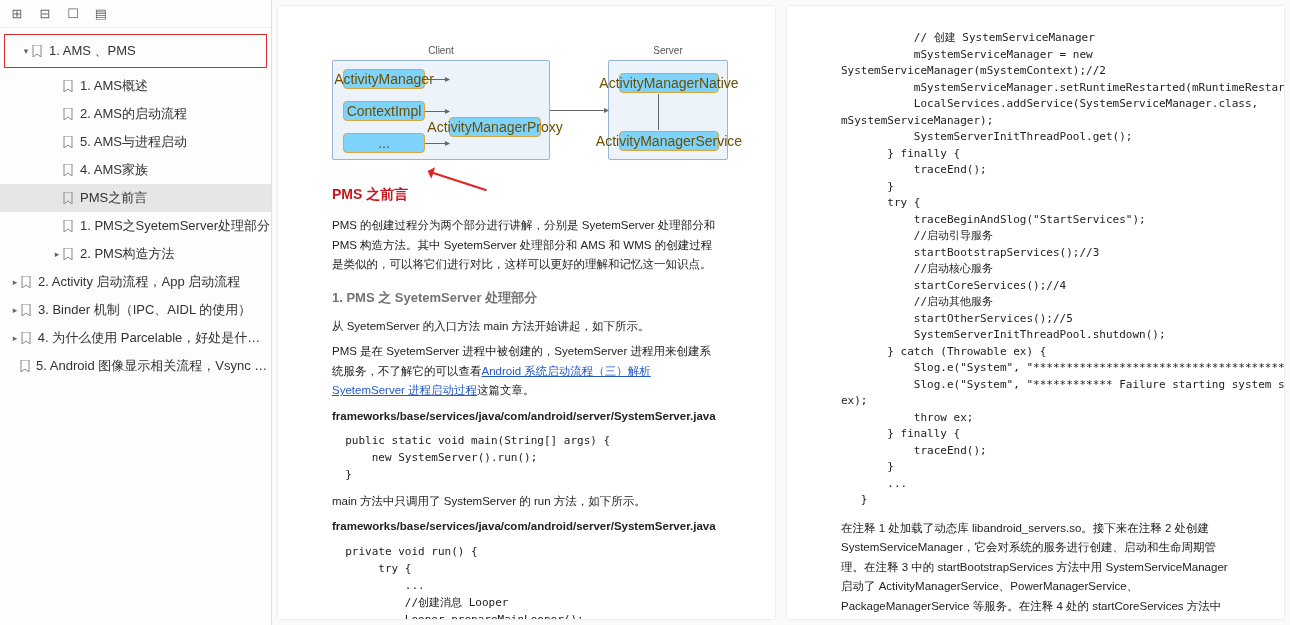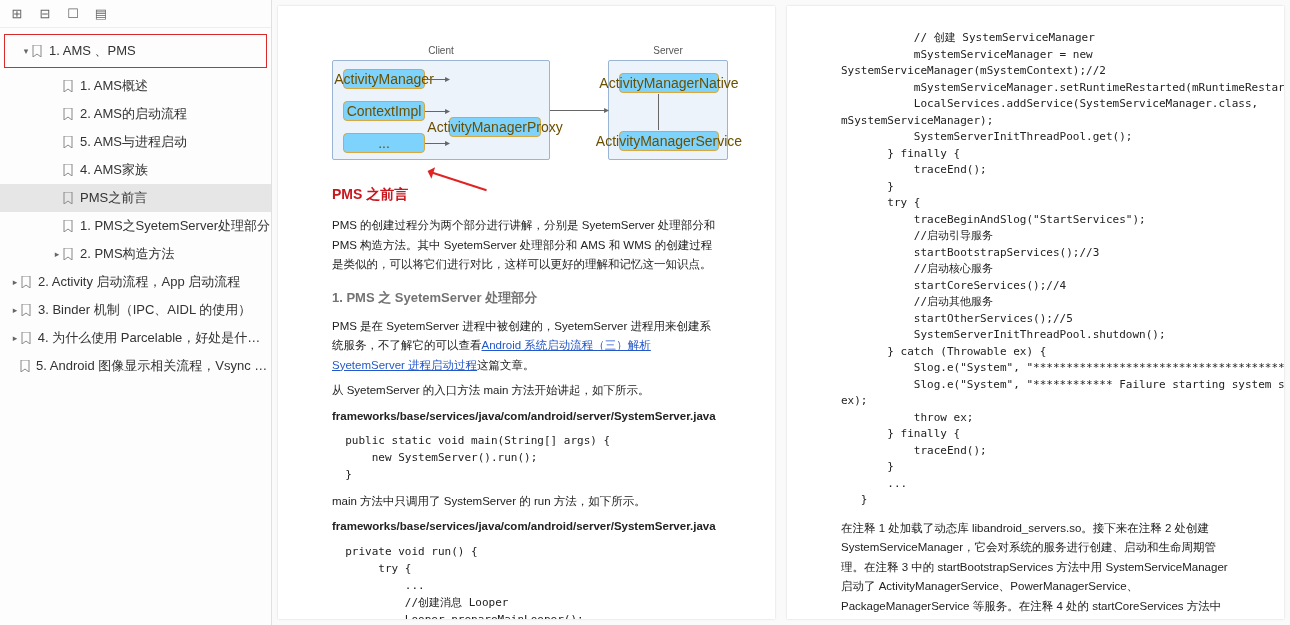--- a/index.html
+++ b/index.html
@@ -208,24 +208,24 @@
 
       <div style="position:relative;">
         <h3 class="red">PMS 之前言</h3>
         <div class="red-arrow" style="left:96px;top:-6px;"></div>
       </div>
 
       <p class="para">PMS 的创建过程分为两个部分进行讲解，分别是 SyetemServer 处理部分和 PMS 构造方法。其中 SyetemServer 处理部分和 AMS 和 WMS 的创建过程是类似的，可以将它们进行对比，这样可以更好的理解和记忆这一知识点。</p>
 
       <h3 class="dark">1. PMS 之 SyetemServer 处理部分</h3>
 
+      <p class="para">从 SyetemServer 的入口方法 main 方法开始讲起，如下所示。</p>
       <p class="para">
         <span>PMS 是在 SyetemServer 进程中被创建的，SyetemServer 进程用来创建系统服务，不了解它的可以查看</span><a href="#">Android 系统启动流程（三）解析 SyetemServer 进程启动过程</a><span>这篇文章。</span>
       </p>
-      <p class="para">从 SyetemServer 的入口方法 main 方法开始讲起，如下所示。</p>
       <p class="para bold">frameworks/base/services/java/com/android/server/SystemServer.java</p>
       <div class="code">  public static void main(String[] args) {
       new SystemServer().run();
   }</div>
       <p class="para">main 方法中只调用了 SystemServer 的 run 方法，如下所示。</p>
       <p class="para bold">frameworks/base/services/java/com/android/server/SystemServer.java</p>
       <div class="code">  private void run() {
        try {
            ...
            //创建消息 Looper

